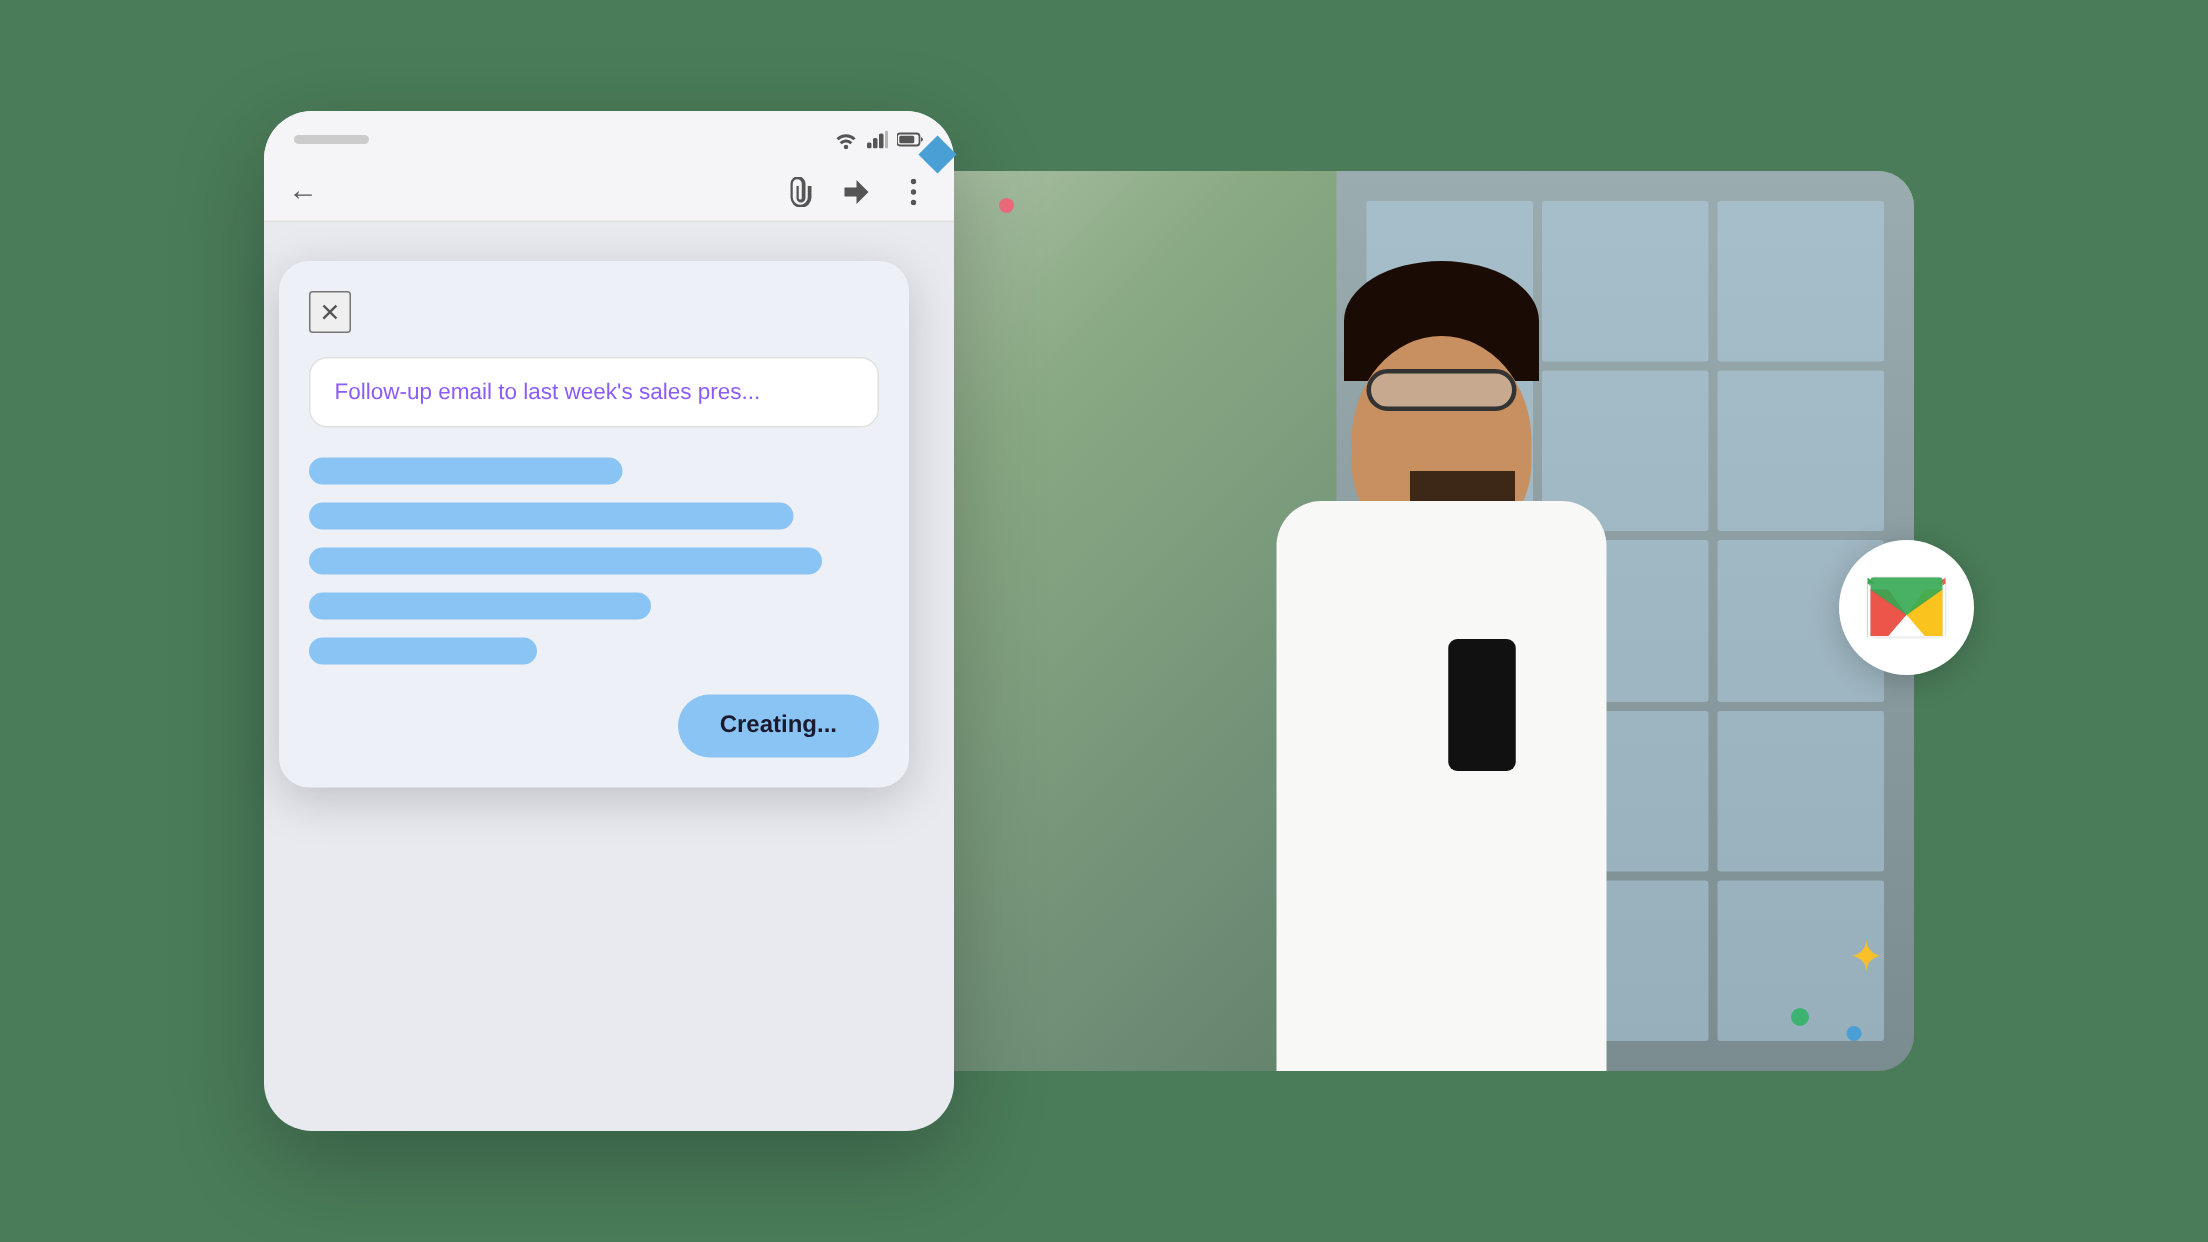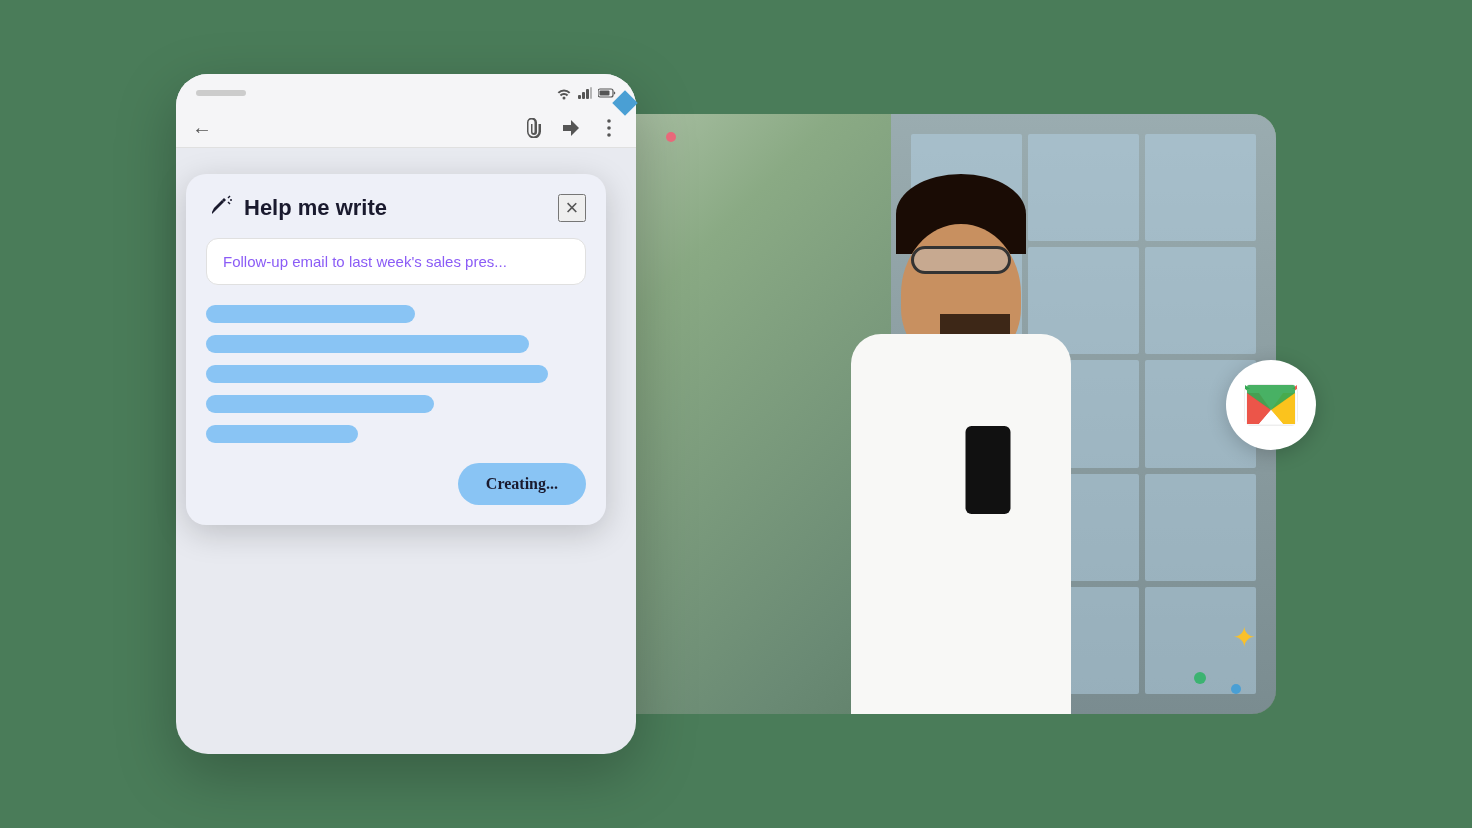--- a/index.html
+++ b/index.html
@@ -197,21 +197,20 @@
 
     .creating-pill {
       background: #89c4f4;
       color: #1a1a2e;
       font-size: 16px;
       font-weight: 600;
       padding: 12px 28px;
       border-radius: 24px;
       border: none;
       cursor: pointer;
-      font-family: Liberation Serif, serif;
     }
 
     
     .gmail-badge {
       position: absolute;
       right: 20px;
       top: 50%;
       transform: translateY(-60%);
       width: 90px;
       height: 90px;
@@ -472,34 +471,20 @@
             <circle cx="2" cy="16" r="1.8"></circle>
           </svg>
         </div>
       </div>
     </div>
   </div>
 
   <div class="hmw-dialog">
 
     <div class="hmw-header">
-      <div class="hmw-title-row">
-        <div class="sparkle-icon">
-          <svg width="28" height="28" viewBox="0 0 28 28" fill="none">
-
-            <path d="M6 20L10 16l8-8-2-2-8 8-2 4z" fill="#1a1a2e"></path>
-            <path d="M16 6l2 2 2-2-2-2-2 2z" fill="#1a1a2e"></path>
-
-            <line x1="22" y1="4" x2="24" y2="2" stroke="#1a1a2e" stroke-width="1.5"></line>
-            <line x1="24" y1="6" x2="26" y2="6" stroke="#1a1a2e" stroke-width="1.5"></line>
-            <line x1="22" y1="8" x2="24" y2="10" stroke="#1a1a2e" stroke-width="1.5"></line>
-          </svg>
-        </div>
-        <span class="hmw-title">Help me write</span>
-      </div>
       <button class="close-btn">×</button>
     </div>
 
     <div class="prompt-input">Follow-up email to last week's sales pres...</div>
 
     <div class="loading-bars">
       <div class="loading-bar bar-1"></div>
       <div class="loading-bar bar-2"></div>
       <div class="loading-bar bar-3"></div>
       <div class="loading-bar bar-4"></div>

